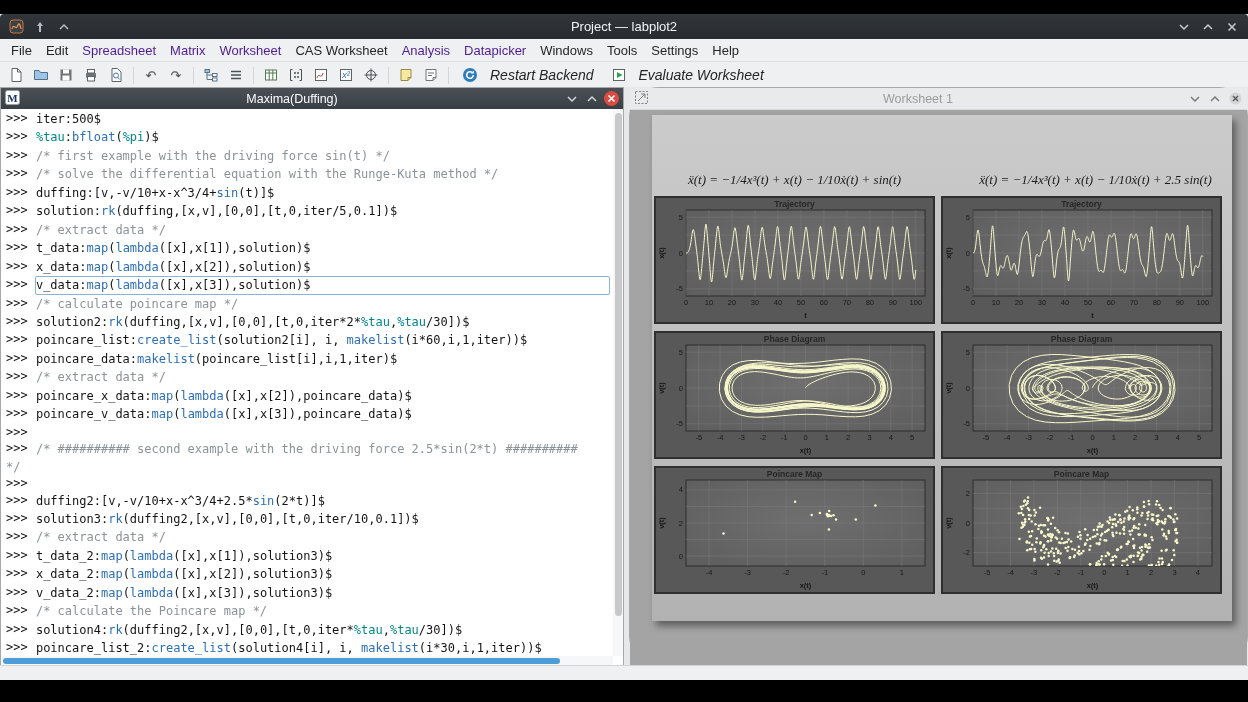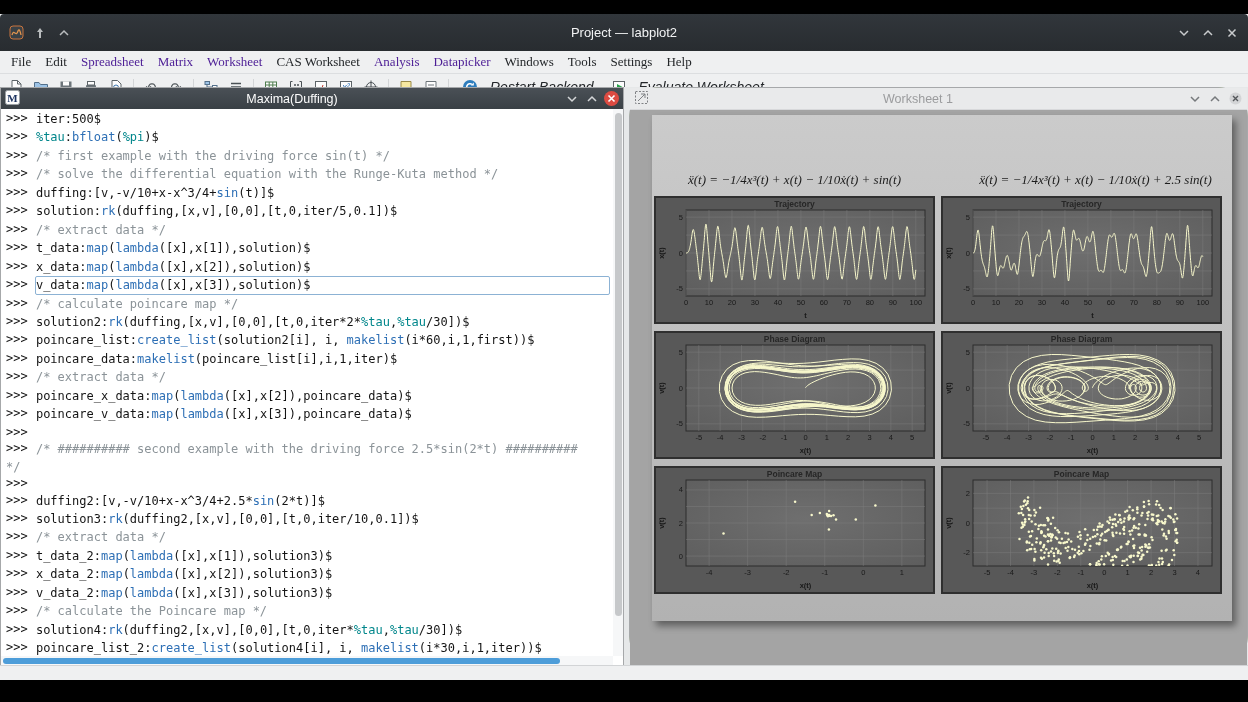--- a/index.html
+++ b/index.html
@@ -4,32 +4,32 @@
 <style>
   html,body{margin:0;padding:0;}
   body{
     width:1248px;height:702px;background:#000;overflow:hidden;position:relative;
     font-family:"Liberation Sans","DejaVu Sans",sans-serif;
     -webkit-font-smoothing:antialiased;
   }
   .app{position:absolute;left:0;top:14px;width:1248px;height:666px;background:#eff0f1;}
 
   
-  .titlebar{height:37px;display:flex;align-items:center;padding:0 8px;
+  .titlebar{height:25px;display:flex;align-items:center;padding:0 8px;
     background:linear-gradient(#31363b,#282c30);color:#fcfcfc;font-size:13px;
     border-radius:4px 4px 0 0;justify-content:center;}
   .tb-left,.tb-right{display:flex;align-items:center;gap:8px;}
   .tb-title{flex:1;text-align:center;color:#f2f3f4;}
   .wbtn{width:16px;height:16px;display:flex;align-items:center;justify-content:center;
     background:transparent;border:none;padding:0;cursor:default;}
 
   
   .menubar{height:22px;display:flex;align-items:center;background:#eff0f1;
     border-bottom:1px solid #dcdee0;padding-left:4px;font-size:13px;color:#232629;}
-  .menu-item{padding:2px 7px;font-family:Liberation Serif, serif;}
+  .menu-item{padding:2px 7px;}
   .menu-item.disabled{color:#4c1d95;}
 
   
   .toolbar{height:26px;display:flex;align-items:center;background:#eff0f1;
     border-bottom:1px solid #d4d6d8;padding-left:4px;gap:1px;}
   .ticon{width:24px;height:22px;display:flex;align-items:center;justify-content:center;
     background:transparent;border:none;padding:0;}
   .sep{width:1px;height:17px;background:#d3d5d7;margin:0 4px;display:inline-block;}
   .tbtn{display:flex;align-items:center;gap:12px;background:transparent;border:none;
     font-size:14px;color:#232629;padding:2px 8px;font-family:inherit;font-style:italic;}
@@ -300,21 +300,21 @@
             <div class="code-line"><span class="tk-p">&gt;&gt;&gt; </span><span class="entry"><span class="tk-c">/* first example with the driving force sin(t) */</span></span></div>
             <div class="code-line"><span class="tk-p">&gt;&gt;&gt; </span><span class="entry"><span class="tk-c">/* solve the differential equation with the Runge-Kuta method */</span></span></div>
             <div class="code-line"><span class="tk-p">&gt;&gt;&gt; </span><span class="entry"><span class="tk-t">duffing:[v,-v/10+x-x^3/4+</span><span class="tk-f">sin</span><span class="tk-t">(t)]$</span></span></div>
             <div class="code-line"><span class="tk-p">&gt;&gt;&gt; </span><span class="entry"><span class="tk-t">solution:</span><span class="tk-f">rk</span><span class="tk-t">(duffing,[x,v],[0,0],[t,0,iter/5,0.1])$</span></span></div>
             <div class="code-line"><span class="tk-p">&gt;&gt;&gt; </span><span class="entry"><span class="tk-c">/* extract data */</span></span></div>
             <div class="code-line"><span class="tk-p">&gt;&gt;&gt; </span><span class="entry"><span class="tk-t">t_data:</span><span class="tk-f">map</span><span class="tk-t">(</span><span class="tk-f">lambda</span><span class="tk-t">([x],x[1]),solution)$</span></span></div>
             <div class="code-line"><span class="tk-p">&gt;&gt;&gt; </span><span class="entry"><span class="tk-t">x_data:</span><span class="tk-f">map</span><span class="tk-t">(</span><span class="tk-f">lambda</span><span class="tk-t">([x],x[2]),solution)$</span></span></div>
             <div class="code-line focus"><span class="tk-p">&gt;&gt;&gt; </span><span class="entry"><span class="tk-t">v_data:</span><span class="tk-f">map</span><span class="tk-t">(</span><span class="tk-f">lambda</span><span class="tk-t">([x],x[3]),solution)$</span></span></div>
             <div class="code-line"><span class="tk-p">&gt;&gt;&gt; </span><span class="entry"><span class="tk-c">/* calculate poincare map */</span></span></div>
             <div class="code-line"><span class="tk-p">&gt;&gt;&gt; </span><span class="entry"><span class="tk-t">solution2:</span><span class="tk-f">rk</span><span class="tk-t">(duffing,[x,v],[0,0],[t,0,iter*2*</span><span class="tk-s">%tau</span><span class="tk-t">,</span><span class="tk-s">%tau</span><span class="tk-t">/30])$</span></span></div>
-            <div class="code-line"><span class="tk-p">&gt;&gt;&gt; </span><span class="entry"><span class="tk-t">poincare_list:</span><span class="tk-f">create_list</span><span class="tk-t">(solution2[i], i, </span><span class="tk-f">makelist</span><span class="tk-t">(i*60,i,1,first))$</span></span></div>
+            <div class="code-line"><span class="tk-p">&gt;&gt;&gt; </span><span class="entry"><span class="tk-t">poincare_list:</span><span class="tk-f">create_list</span><span class="tk-t">(solution2[i], i, </span><span class="tk-f">makelist</span><span class="tk-t">(i*60,i,1,iter))$</span></span></div>
             <div class="code-line"><span class="tk-p">&gt;&gt;&gt; </span><span class="entry"><span class="tk-t">poincare_data:</span><span class="tk-f">makelist</span><span class="tk-t">(poincare_list[i],i,1,iter)$</span></span></div>
             <div class="code-line"><span class="tk-p">&gt;&gt;&gt; </span><span class="entry"><span class="tk-c">/* extract data */</span></span></div>
             <div class="code-line"><span class="tk-p">&gt;&gt;&gt; </span><span class="entry"><span class="tk-t">poincare_x_data:</span><span class="tk-f">map</span><span class="tk-t">(</span><span class="tk-f">lambda</span><span class="tk-t">([x],x[2]),poincare_data)$</span></span></div>
             <div class="code-line"><span class="tk-p">&gt;&gt;&gt; </span><span class="entry"><span class="tk-t">poincare_v_data:</span><span class="tk-f">map</span><span class="tk-t">(</span><span class="tk-f">lambda</span><span class="tk-t">([x],x[3]),poincare_data)$</span></span></div>
             <div class="code-line"><span class="tk-p">&gt;&gt;&gt;</span><span class="entry"></span></div>
             <div class="code-line"><span class="tk-p">&gt;&gt;&gt; </span><span class="entry"><span class="tk-c">/* ########## second example with the driving force 2.5*sin(2*t) ##########</span></span></div>
             <div class="code-line"><span class="tk-c">*/</span></div>
             <div class="code-line"><span class="tk-p">&gt;&gt;&gt;</span><span class="entry"></span></div>
             <div class="code-line"><span class="tk-p">&gt;&gt;&gt; </span><span class="entry"><span class="tk-t">duffing2:[v,-v/10+x-x^3/4+2.5*</span><span class="tk-f">sin</span><span class="tk-t">(2*t)]$</span></span></div>
             <div class="code-line"><span class="tk-p">&gt;&gt;&gt; </span><span class="entry"><span class="tk-t">solution3:</span><span class="tk-f">rk</span><span class="tk-t">(duffing2,[x,v],[0,0],[t,0,iter/10,0.1])$</span></span></div>

